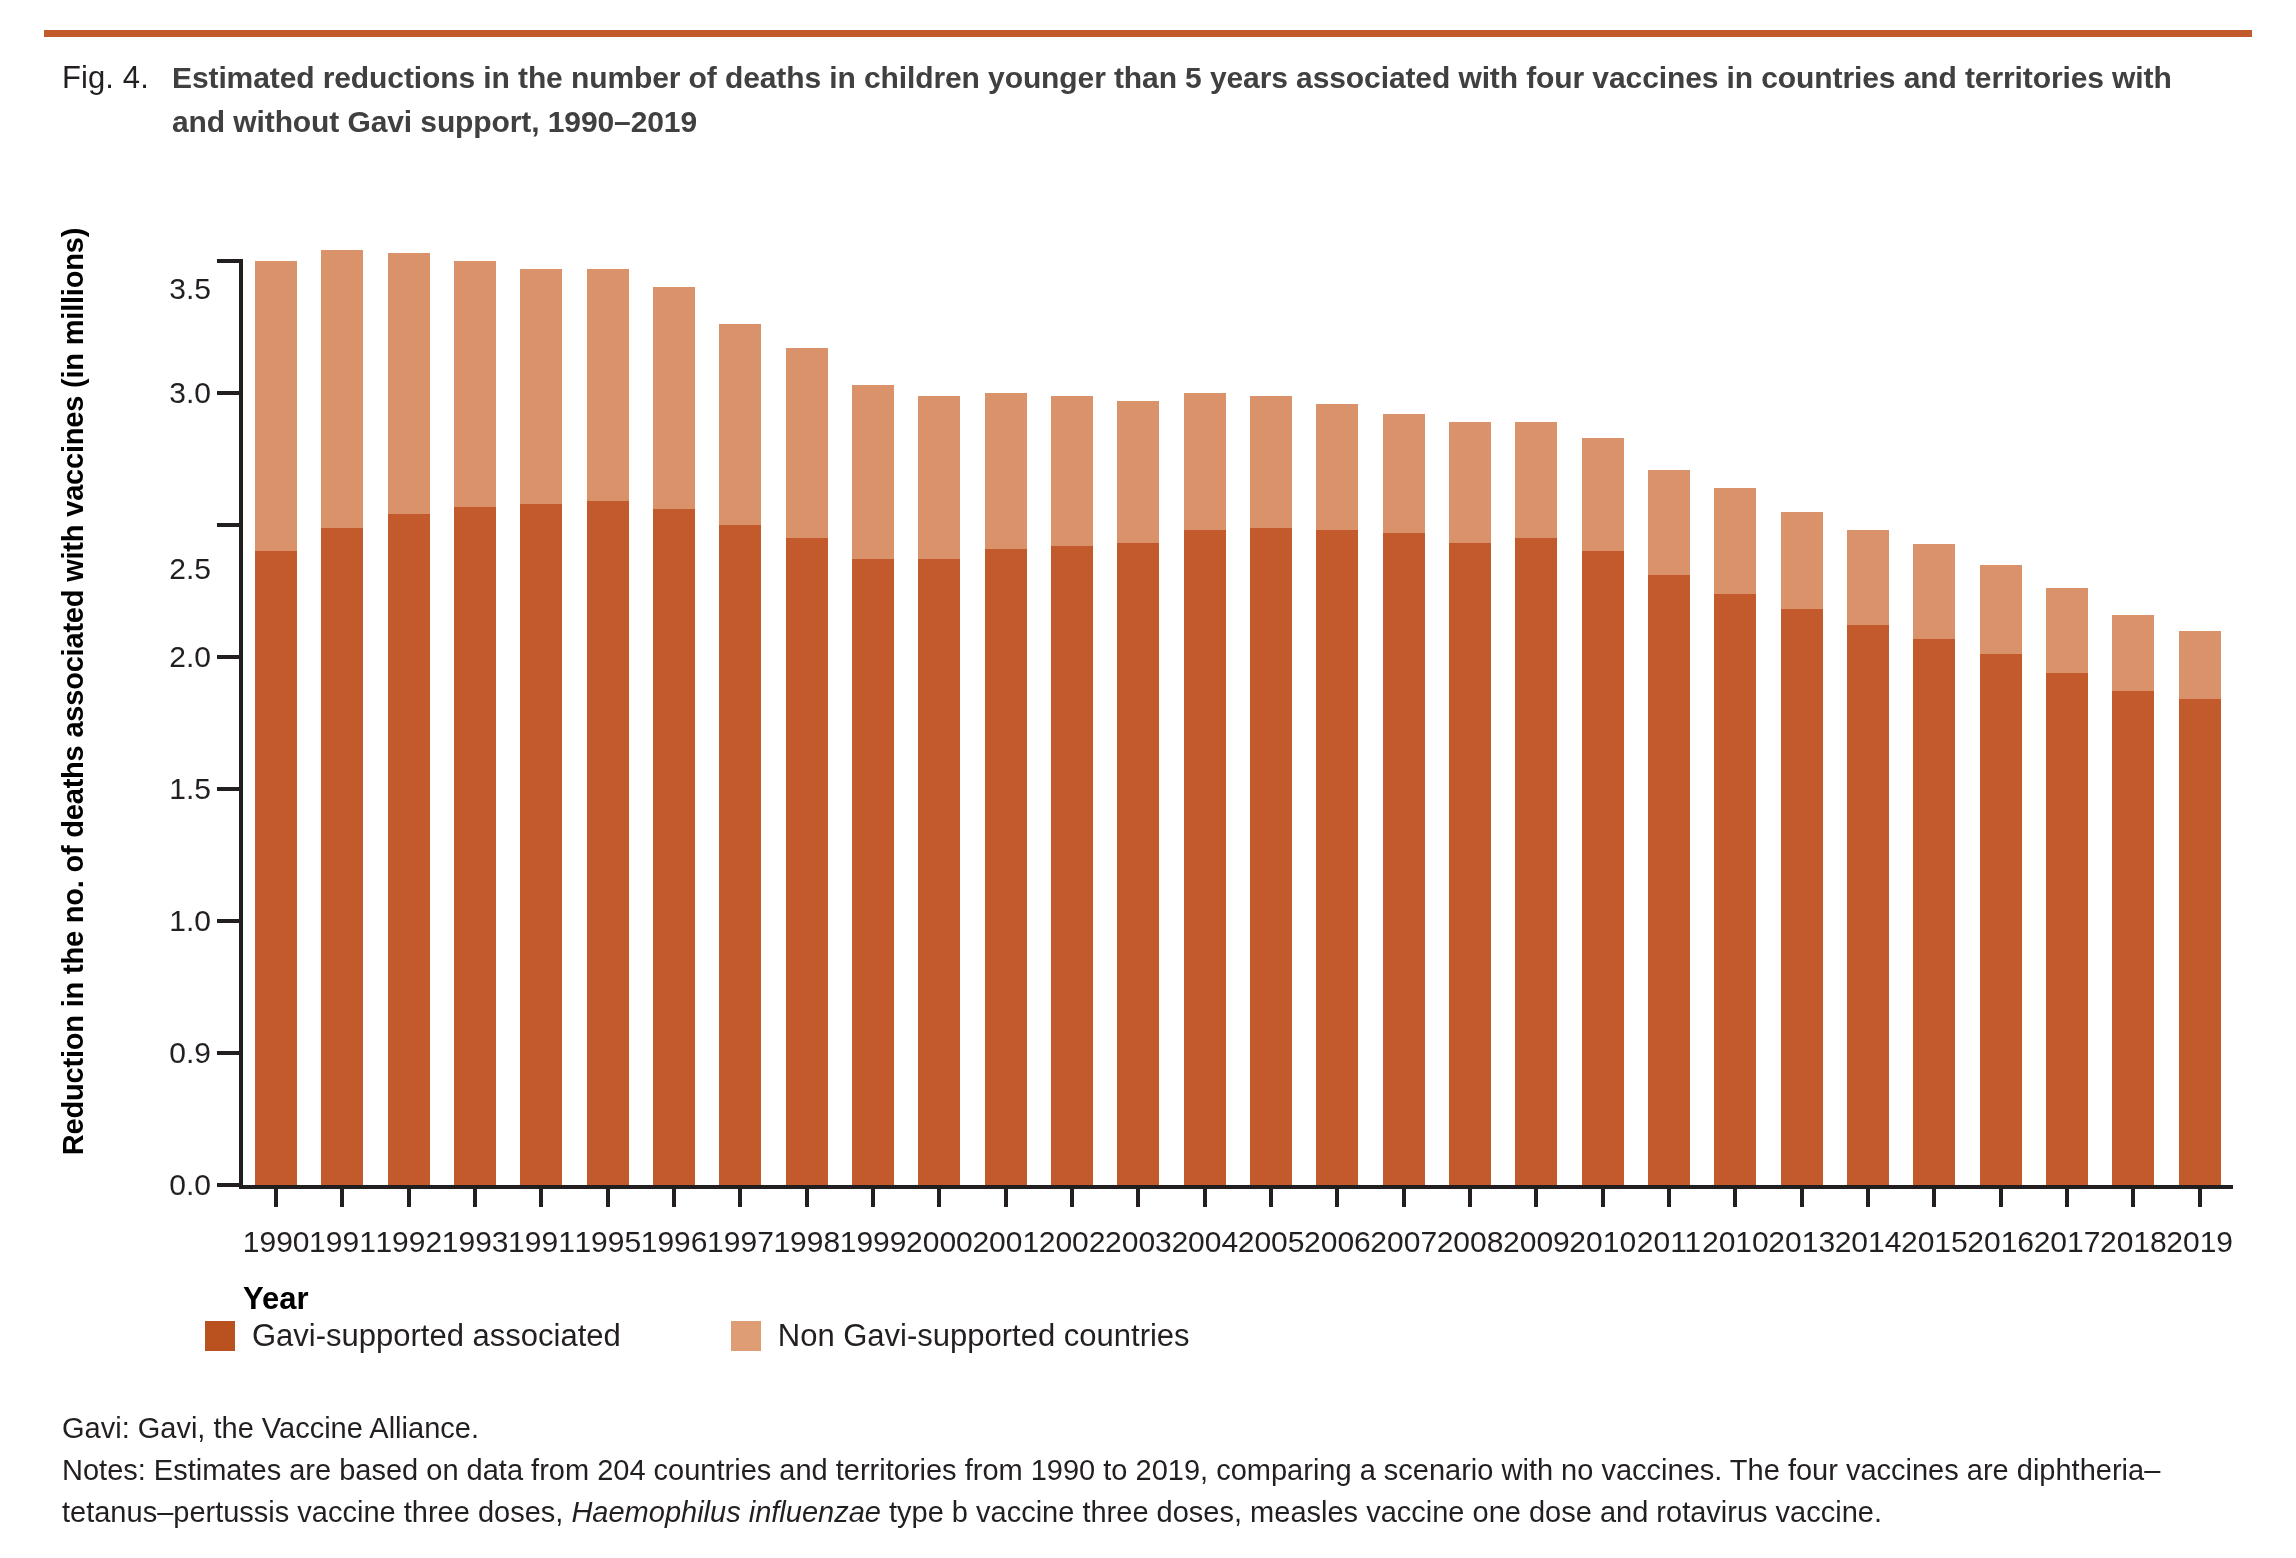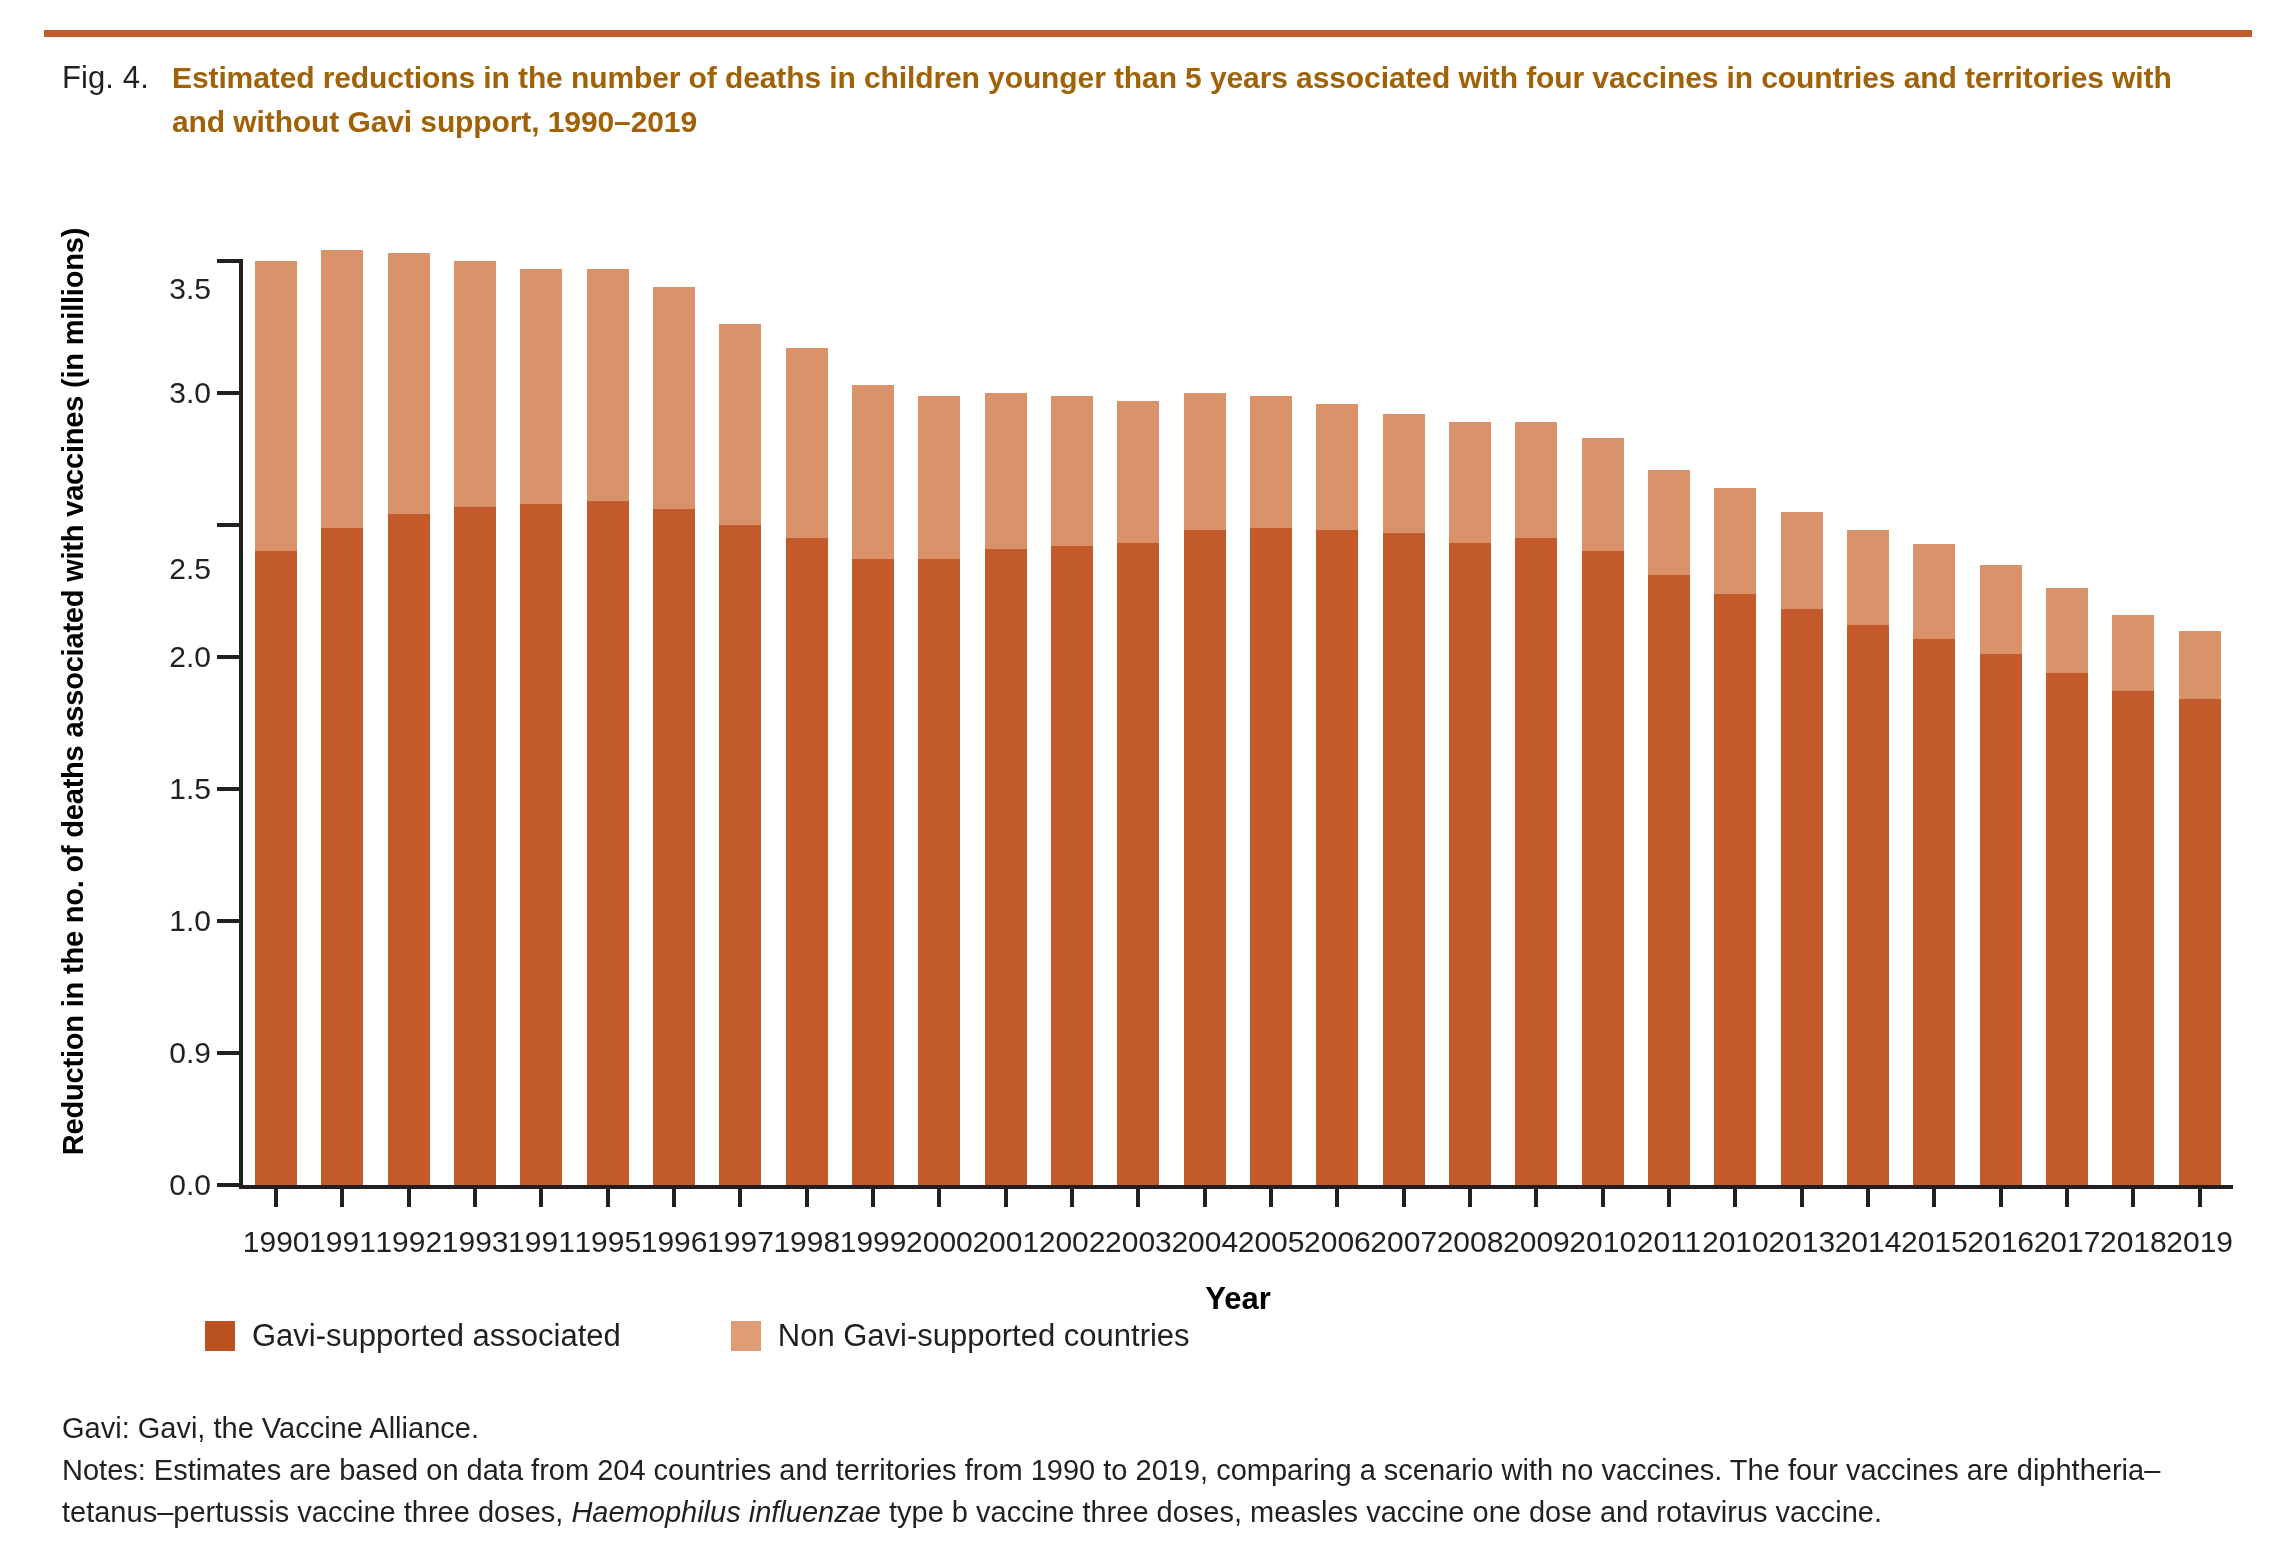--- a/index.html
+++ b/index.html
@@ -22,21 +22,21 @@
   .caption{
     position:absolute;left:62px;top:56px;width:2180px;
     display:flex;align-items:flex-start;
   }
   .caption-label{
     font-size:31px;font-weight:400;color:#231f20;
     width:110px;flex:0 0 110px;line-height:1.42;
     letter-spacing:.1px;
   }
   .caption-text{
-    font-size:30px;font-weight:bold;color:#a16207;
+    font-size:30px;font-weight:bold;color:#404040;
     line-height:1.45;letter-spacing:-.1px;
     max-width:2000px;
   }
 
   
   .chart-wrap{
     position:absolute;left:0;top:215px;width:2296px;height:1030px;
   }
   .ylabel{
     position:absolute;left:-392px;top:460px;
@@ -85,21 +85,21 @@
   .xtick{
     position:absolute;bottom:-22px;left:50%;margin-left:-2px;
     width:4px;height:22px;background:#231f20;
   }
   .xtick-label{
     position:absolute;bottom:-74px;left:50%;transform:translateX(-50%);
     font-size:30px;color:#231f20;white-space:nowrap;
   }
   .xaxis-title{
     position:absolute;left:243px;top:1066px;width:1990px;
-    text-align:center;font-size:31px;font-weight:bold;color:#000;
+    font-size:31px;font-weight:bold;color:#000;
   }
 
   
   .legend{
     position:absolute;left:205px;top:1318px;
     display:flex;align-items:center;gap:26px;
   }
   .legend-item{display:flex;align-items:center;gap:17px;}
   .swatch{width:30px;height:30px;display:block;}
   .sw-dark{background:#b9521f;}

